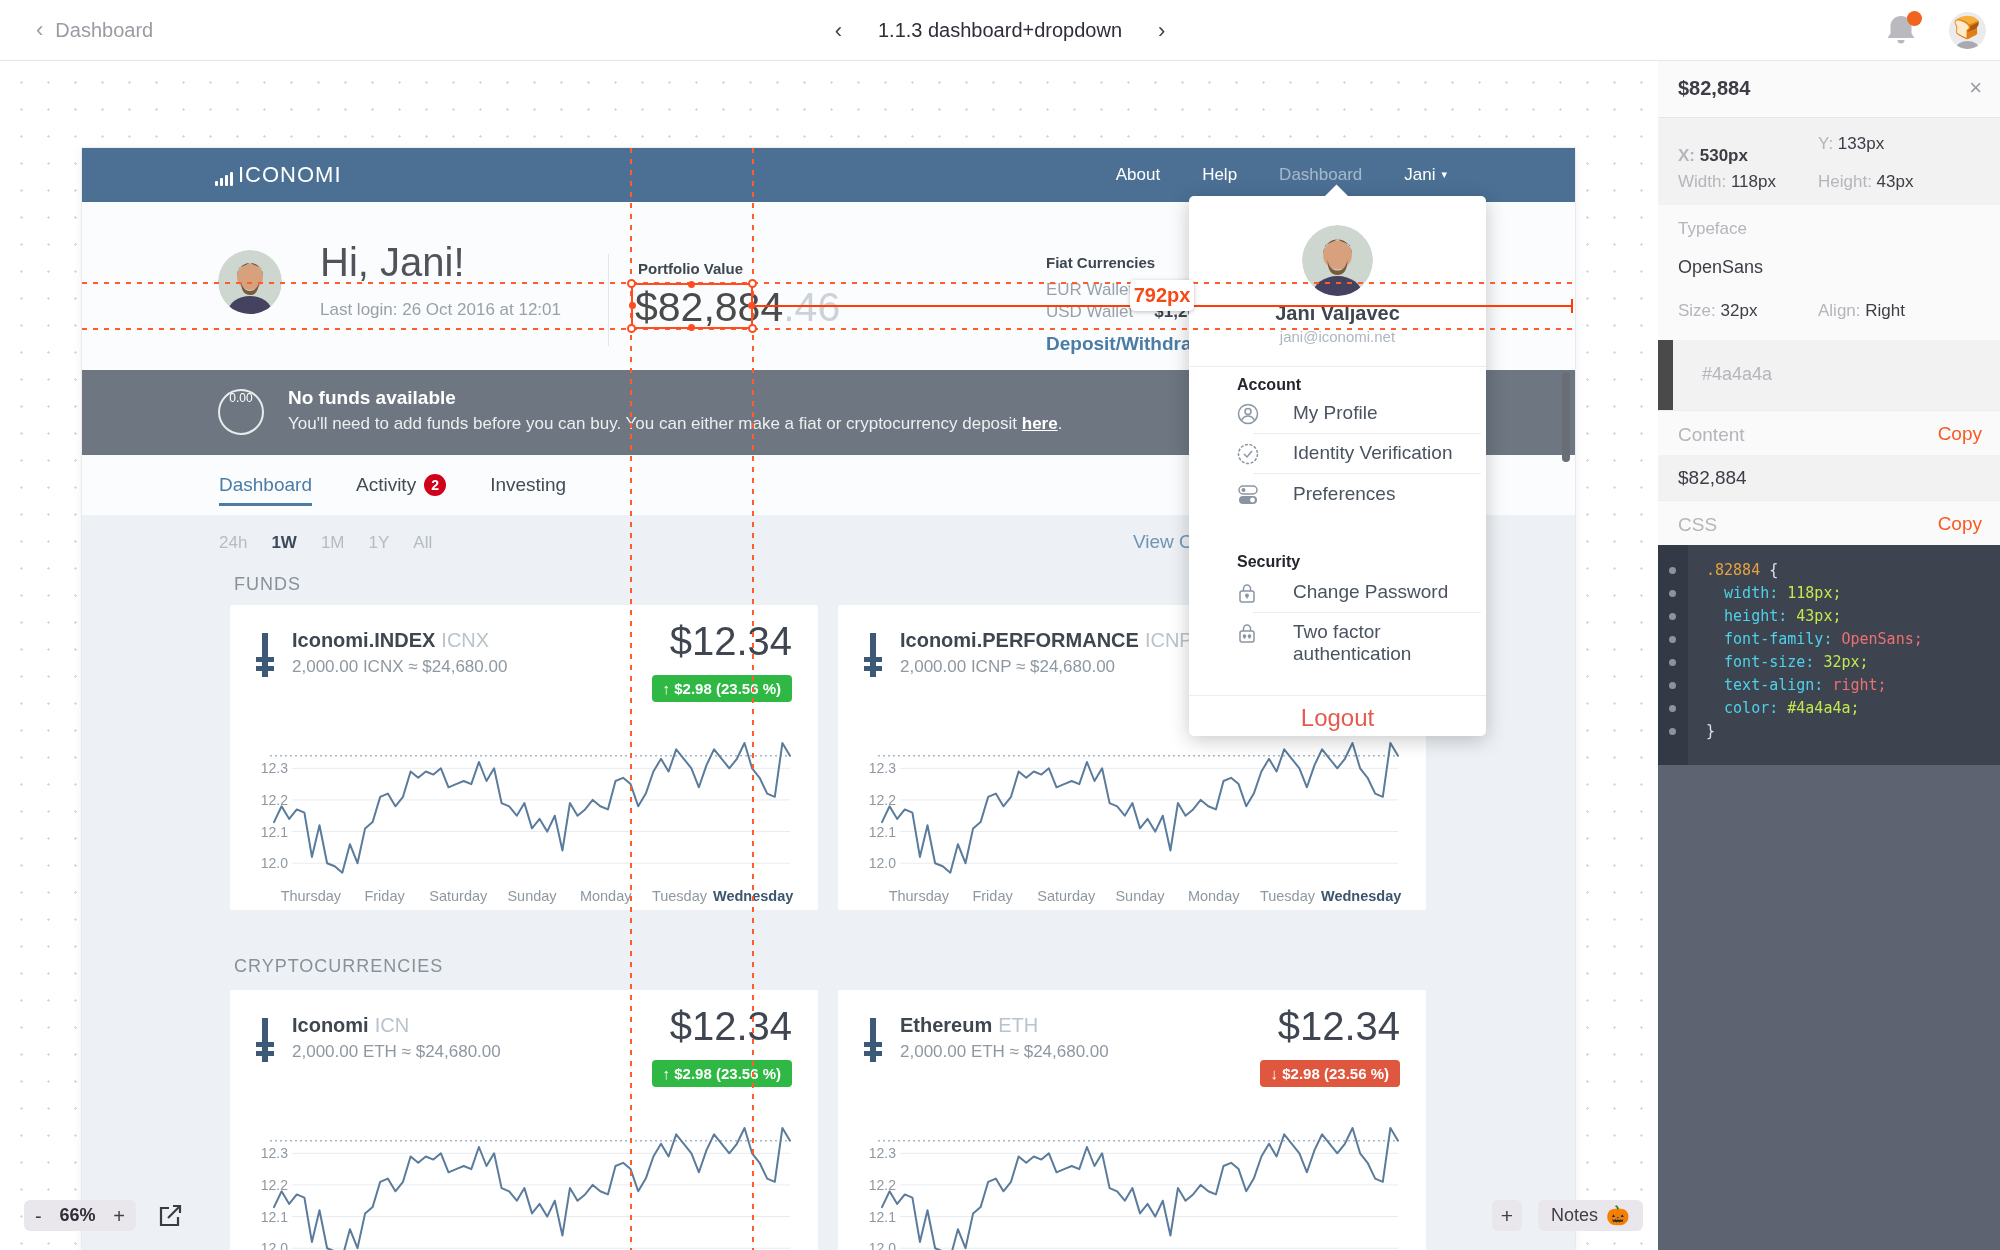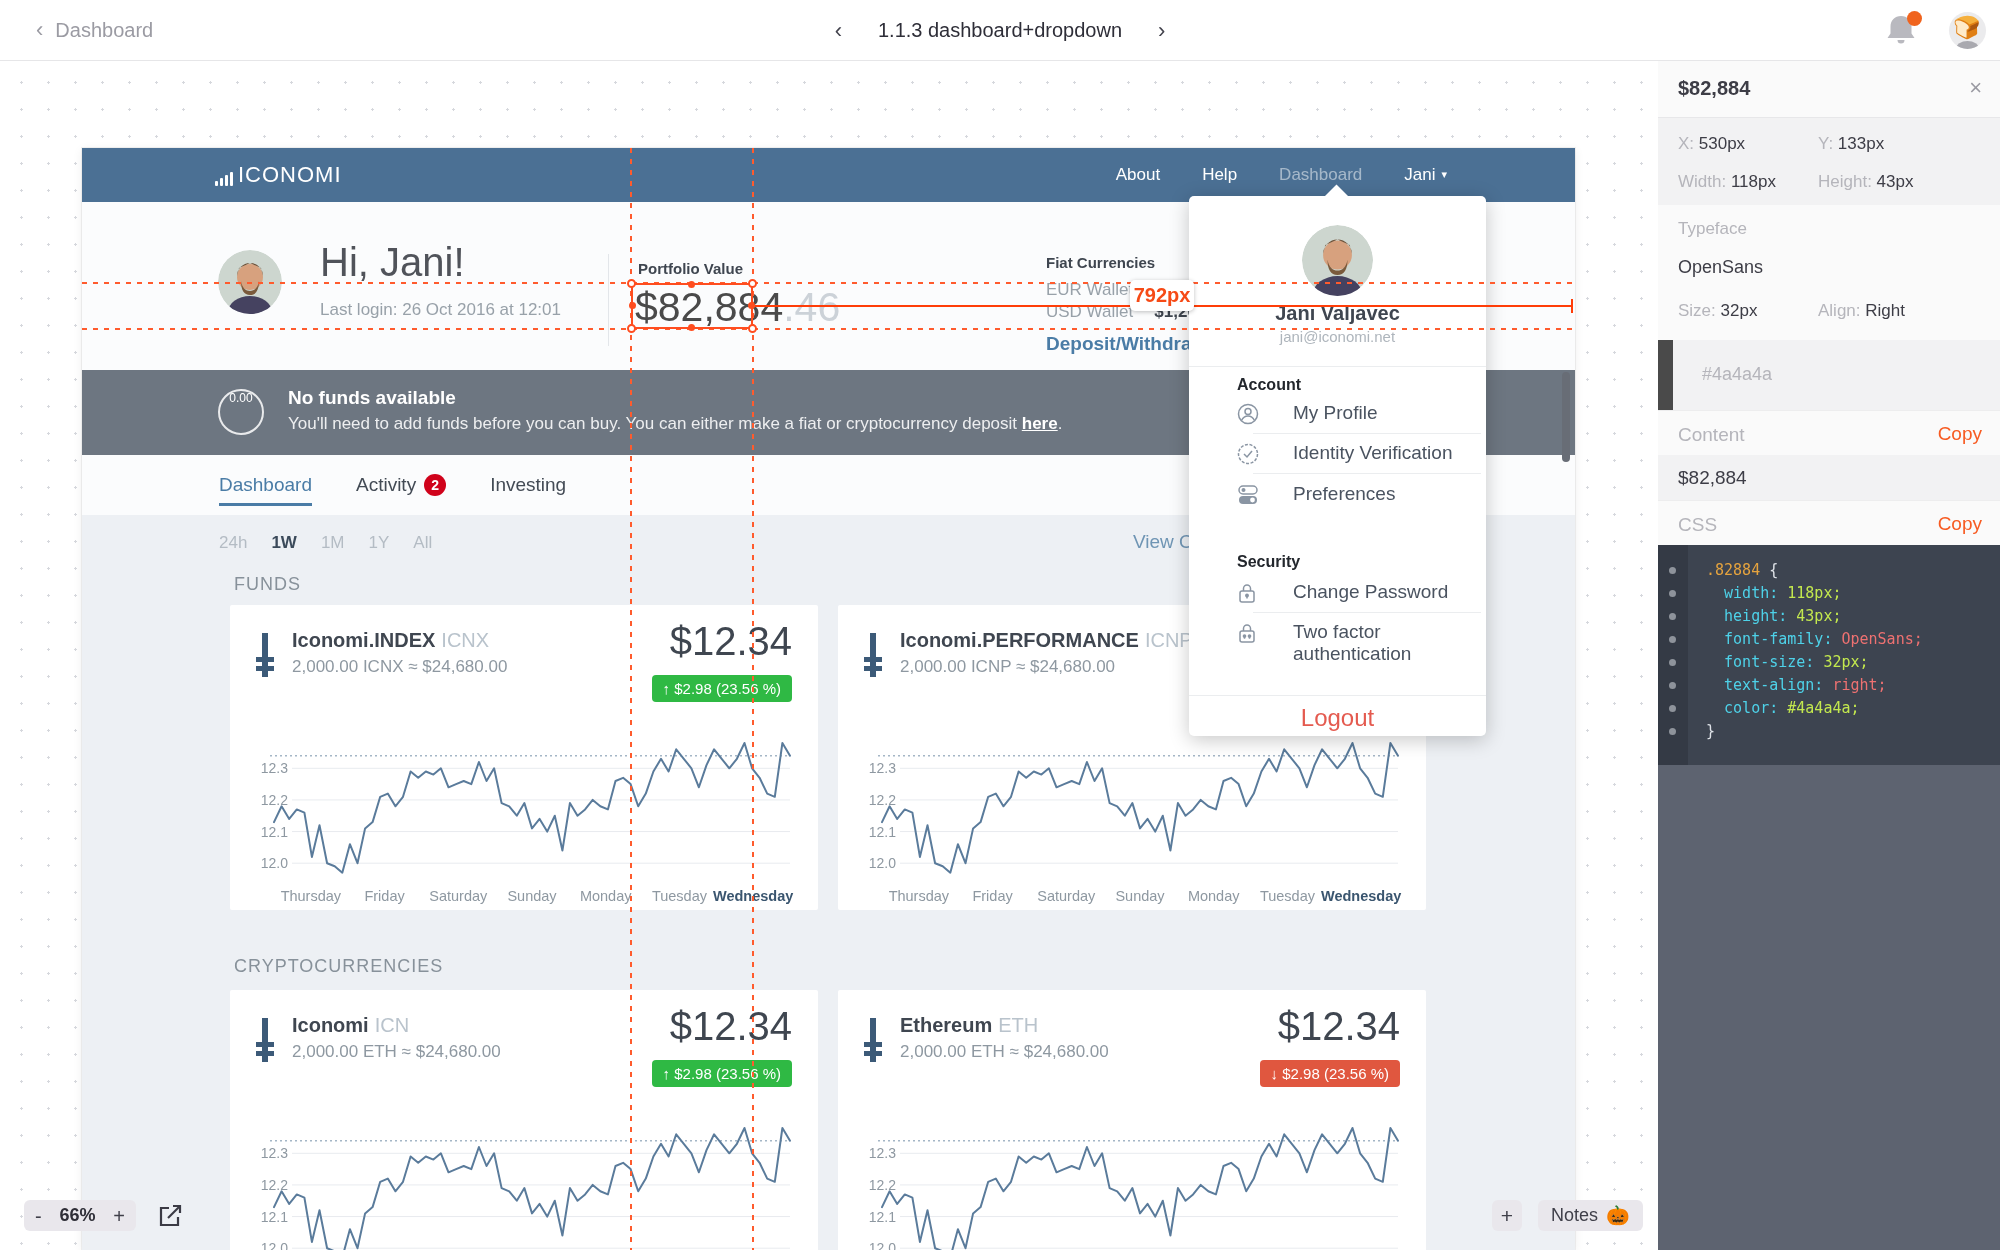--- a/index.html
+++ b/index.html
@@ -74,21 +74,21 @@
   .m-content { position:absolute; left:0; top:402px; width:100%; bottom:0; background:#edf0f4; }
   .sec-label { position:absolute; left:152px; font-size:18px; color:#87919a; letter-spacing:1px; }
   .sec-funds { top:24px; }
   .sec-crypto { top:406px; }
   .card { position:absolute; width:588px; height:305px; background:#fff; border-radius:2px; }
   .card .coin { position:absolute; left:26px; top:28px; }
   .card .title { position:absolute; left:62px; top:24px; font-size:20px; font-weight:bold; color:#3f4650; }
   .card .title .sym { font-weight:normal; color:#b9c3cc; margin-left:6px; }
   .card .holdings { position:absolute; left:62px; top:52px; font-size:17px; color:#8e98a1; }
   .card .price { position:absolute; right:26px; top:14px; font-size:40px; color:#3f4650; }
-  .card .pill { position:absolute; right:26px; top:70px; border-radius:4px; color:#fff; font-size:15px; font-weight:normal; padding:5px 11px; }
+  .card .pill { position:absolute; right:26px; top:70px; border-radius:4px; color:#fff; font-size:15px; font-weight:bold; padding:5px 11px; }
   .pill.up { background:#2fb944; }
   .pill.down { background:#e0573f; }
   .chart { position:absolute; left:24px; top:126px; width:540px; height:176px; }
   .chart text { font-family:"Liberation Sans",sans-serif; }
 
   
   .dropdown { position:absolute; left:1271px; top:196px; width:297px; height:540px; background:#fff; border-radius:5px; box-shadow:0 4px 20px rgba(0,0,0,.22); z-index:12; }
   .dd-arrow { position:absolute; left:139px; top:-8px; width:17px; height:17px; background:#fff; transform:rotate(45deg); }
   .dd-avatar { position:absolute; left:113px; top:29px; width:71px; height:71px; border-radius:50%; overflow:hidden; }
   .dd-name { position:absolute; left:0; right:0; top:106px; text-align:center; font-size:20px; font-weight:bold; color:#3f4650; }
@@ -495,21 +495,21 @@
   <div class="measure-cap"></div>
   <div class="measure-label">792px</div>
   <div class="scroll-thumb"></div>
 
   <div class="inspector">
     <div class="p-header">
       <span class="p-title">$82,884</span>
       <span class="p-close">×</span>
     </div>
     <div class="p-metrics">
-      <span class="pm-cell" style="left:20px; top:16px;"><span class="p-label">X:</span> <span class="p-val">530px</span></span>
+      <span class="pm-cell" style="left:20px; top:28px;font-weight:bold;"><span class="p-label">X:</span> <span class="p-val">530px</span></span>
       <span class="pm-cell" style="left:160px; top:16px;"><span class="p-label">Y:</span> <span class="p-val">133px</span></span>
       <span class="pm-cell" style="left:20px; top:54px;"><span class="p-label">Width:</span> <span class="p-val">118px</span></span>
       <span class="pm-cell" style="left:160px; top:54px;"><span class="p-label">Height:</span> <span class="p-val">43px</span></span>
     </div>
     <div class="p-type">
       <span class="pm-cell p-label" style="left:20px; top:14px;">Typeface</span>
       <span class="pm-cell p-val" style="left:20px; top:52px; font-size:18px;">OpenSans</span>
       <span class="pm-cell" style="left:20px; top:96px;"><span class="p-label">Size:</span> <span class="p-val">32px</span></span>
       <span class="pm-cell" style="left:160px; top:96px;"><span class="p-label">Align:</span> <span class="p-val">Right</span></span>
     </div>

